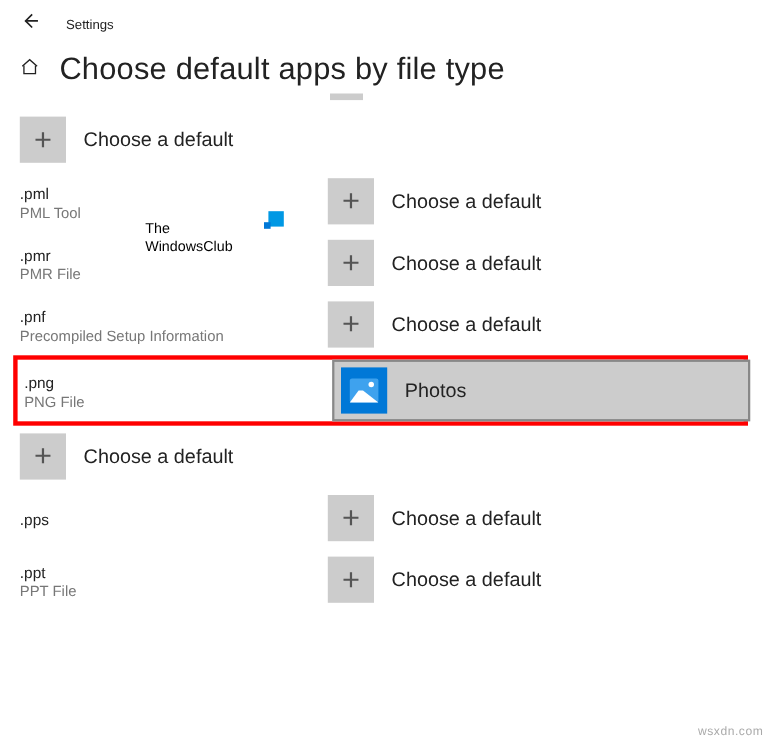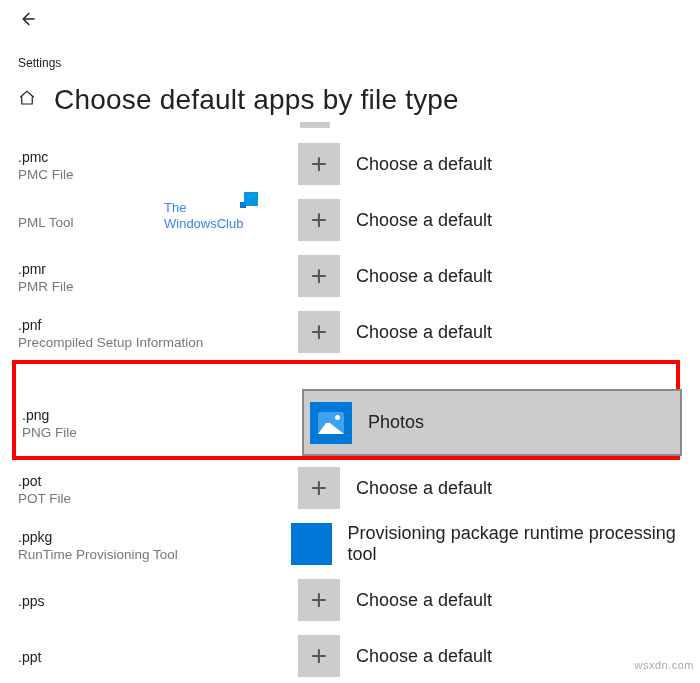--- a/index.html
+++ b/index.html
@@ -6,23 +6,23 @@
     body {
       font-family: "Segoe UI", Tahoma, sans-serif;
       background: #fff;
       width: 700px;
       height: 683px;
       overflow: hidden;
       position: relative;
     }
     .topbar {
       display: flex;
+      align-items: center;
       padding: 10px 18px 0 18px;
       gap: 24px;
-      flex-direction: column;
     }
     .back-arrow svg { width: 18px; height: 18px; }
     .app-title { font-size: 12px; color: #222; }
     .heading-row {
       display: flex;
       align-items: center;
       gap: 18px;
       padding: 14px 4px 0 18px;
     }
     .home-icon svg { width: 18px; height: 18px; }
@@ -111,33 +111,33 @@
     .png-row-wrapper {
       border: 4px solid #ff0000;
       margin-left: -6px;
       margin-right: 20px;
       padding-left: 6px;
       position: relative;
     }
     .png-app-col {
       background: #ccc;
       border: 2px solid #888;
-      height: 67px;
+      height: 56px;
       flex: 1;
       display: flex;
       align-items: center;
       gap: 16px;
       padding-left: 6px;
       margin-right: -6px;
     }
     .watermark {
       position: absolute;
-      left: 164px; top: 200px;
+      left: 132px; top: 200px;
       font-size: 13px;
-      color: #3b82f6;
+      color: #000000;
       line-height: 1.25;
     }
     .wm-square {
       position: absolute;
       left: 244px; top: 192px;
       width: 14px; height: 14px;
       background: #0098e4;
     }
     .wm-square::before {
       content:"";
@@ -173,31 +173,28 @@
       <path d="M5 10 V20 H19 V10"></path>
     </svg>
   </span>
   <h1 class="page-title">Choose default apps by file type</h1>
 </div>
 
 <div class="scroll-hint"></div>
 
 <div class="list" id="list">
     <div class="row">
-      <div class="ext-col">
-        <div class="ext-name">.pmc</div>
-        <div class="ext-desc">PMC File</div>
-      </div>
-      <div class="app-col">
-        <div class="app-tile">+</div>
-        <div class="app-label">Choose a default</div>
-      </div>
-    </div>
-    <div class="row">
-      <div class="ext-col">
+      <div class="app-col">
+        <div class="app-tile">+</div>
+        <div class="app-label">Choose a default</div>
+      </div>
+    </div>
+    <div class="row">
+      <div class="ext-col">
+        <div class="ext-name">.pml</div>
         <div class="ext-desc">PML Tool</div>
       </div>
       <div class="app-col">
         <div class="app-tile">+</div>
         <div class="app-label">Choose a default</div>
       </div>
     </div>
     <div class="row">
       <div class="ext-col">
         <div class="ext-name">.pmr</div>
@@ -212,65 +209,52 @@
       <div class="ext-col">
         <div class="ext-name">.pnf</div>
         <div class="ext-desc">Precompiled Setup Information</div>
       </div>
       <div class="app-col">
         <div class="app-tile">+</div>
         <div class="app-label">Choose a default</div>
       </div>
     </div>
     <div class="png-row-wrapper">
-      <div class="row" style="min-height: 56px; margin-top: 25px;">
+      <div class="row" style="min-height: 56px;">
         <div class="ext-col">
           <div class="ext-name">.png</div>
           <div class="ext-desc">PNG File</div>
         </div>
         <div class="png-app-col">
           <div class="app-tile blue">
             <div class="inner-photo"></div>
           </div>
           <div class="app-label">Photos</div>
         </div>
       </div>
     </div>
     <div class="row">
-      <div class="ext-col">
-        <div class="ext-name">.pot</div>
-        <div class="ext-desc">POT File</div>
-      </div>
-      <div class="app-col">
-        <div class="app-tile">+</div>
-        <div class="app-label">Choose a default</div>
-      </div>
-    </div>
-    <div class="row">
-      <div class="ext-col">
-        <div class="ext-name">.ppkg</div>
-        <div class="ext-desc">RunTime Provisioning Tool</div>
-      </div>
-      <div class="app-col">
-        <div class="app-tile solidblue"></div>
-        <div class="app-label">Provisioning package runtime processing tool</div>
+      <div class="app-col">
+        <div class="app-tile">+</div>
+        <div class="app-label">Choose a default</div>
       </div>
     </div>
     <div class="row">
       <div class="ext-col">
         <div class="ext-name">.pps</div>
       </div>
       <div class="app-col">
         <div class="app-tile">+</div>
         <div class="app-label">Choose a default</div>
       </div>
     </div>
     <div class="row">
       <div class="ext-col">
         <div class="ext-name">.ppt</div>
+        <div class="ext-desc">PPT File</div>
       </div>
       <div class="app-col">
         <div class="app-tile">+</div>
         <div class="app-label">Choose a default</div>
       </div>
     </div>
   </div>
 
 <div class="watermark">
   <div>The</div>

